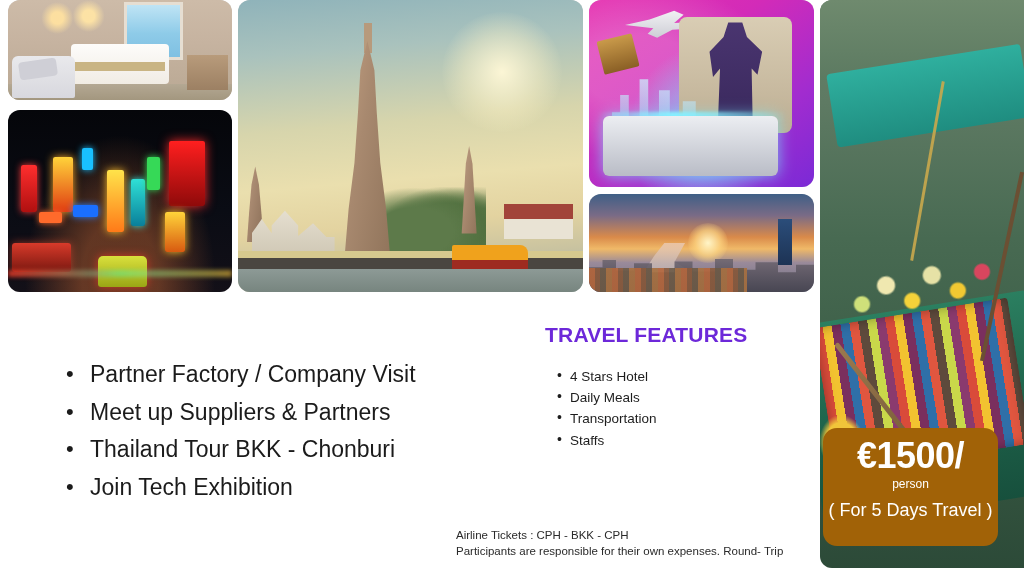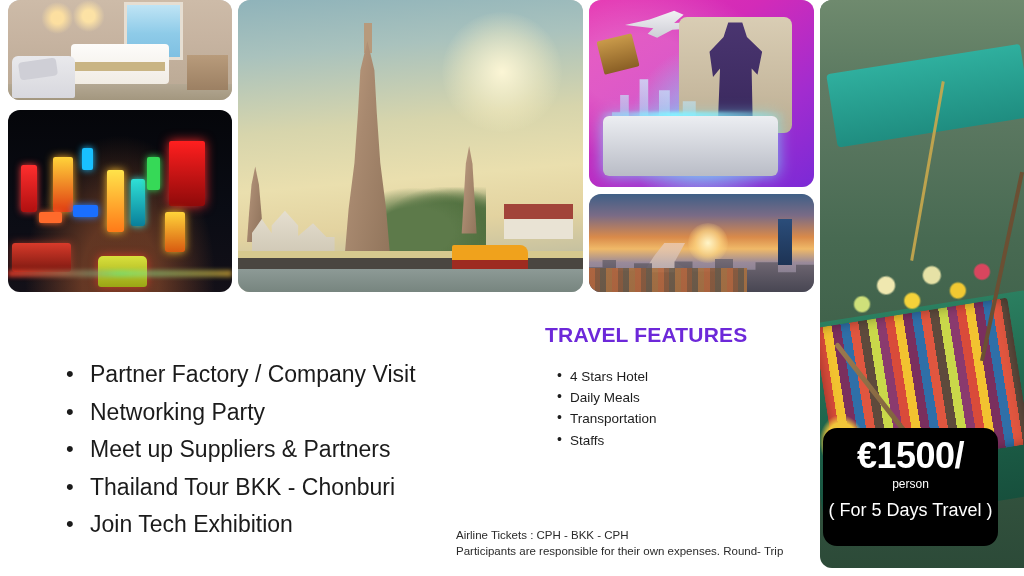--- a/index.html
+++ b/index.html
@@ -298,21 +298,21 @@
   }
   #ph-boat .waterTop {
     position: absolute; left: 0; top: 0; width: 100%; height: 14%;
     background: linear-gradient(180deg,#6f8a6e,#5c7a61);
   }
 
   
   .price-badge {
     position: absolute;
     left: 823px; top: 428px; width: 175px; height: 118px;
-    background: #000000;
+    background: #a16207;
     border-radius: 14px;
     color: #ffffff;
     text-align: center;
     padding-top: 9px;
   }
   .price-amount {
     font-size: 36px; font-weight: bold; line-height: 1.05;
     letter-spacing: -0.5px;
   }
   .price-unit { font-size: 12px; line-height: 1.5; }
@@ -452,21 +452,20 @@
   </div>
 
   <div class="price-badge">
     <div class="price-amount">€1500/</div>
     <div class="price-unit">person</div>
     <div class="price-note">( For 5 Days Travel )</div>
   </div>
 
   <ul class="trips-list">
     <li>Partner Factory / Company Visit</li>
-    <li>Networking Party</li>
     <li>Meet up Suppliers &amp; Partners</li>
     <li>Thailand Tour BKK - Chonburi</li>
     <li>Join Tech Exhibition</li>
   </ul>
 
   <div class="features-heading">TRAVEL FEATURES</div>
   <ul class="features-list">
     <li>4 Stars Hotel</li>
     <li>Daily Meals</li>
     <li>Transportation</li>

